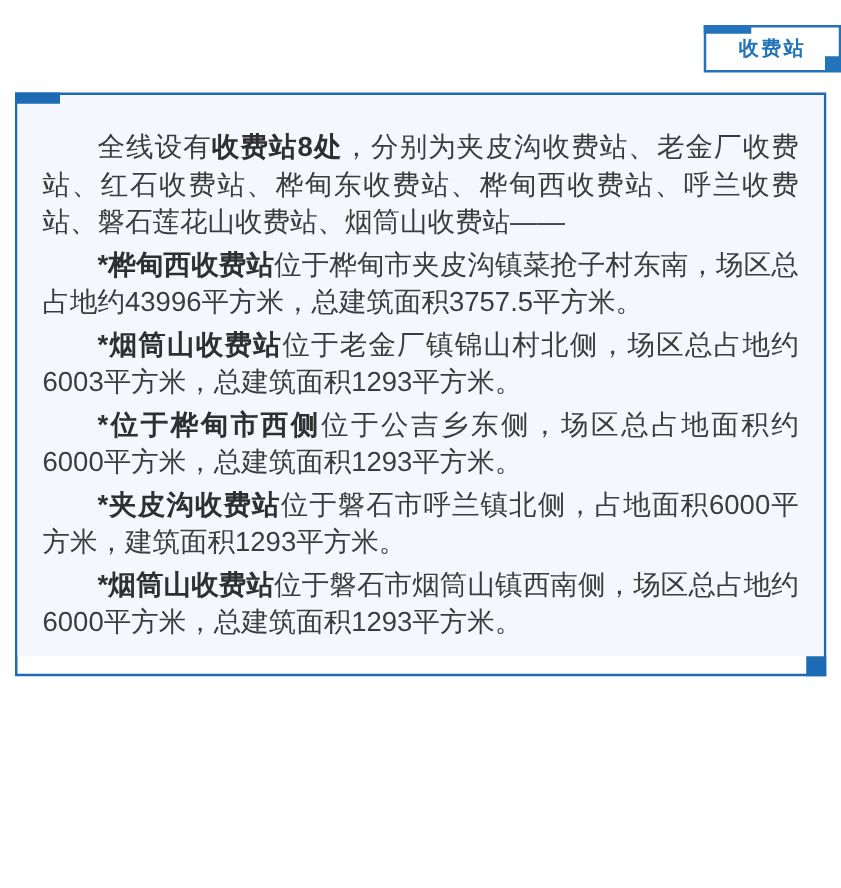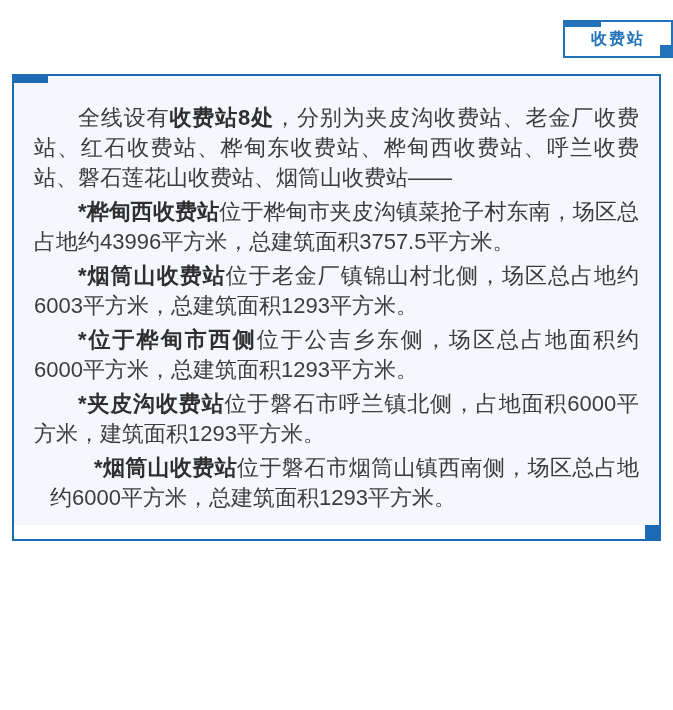--- a/index.html
+++ b/index.html
@@ -79,21 +79,21 @@
     padding: 27px 20px 12px 20px;
   }
   .panel p {
     font-size: 22px;
     line-height: 30px;
     color: #3c3c3c;
     text-indent: 2em;
     margin-bottom: 4px;
     text-align: justify;
   }
-  .panel p:last-child { margin-bottom: 0; margin-left: 16px; }
+  .panel p:last-child { margin-bottom: 0; }
   .panel b { font-weight: 700; color: #2f2f2f; }
 </style>
 </head>
 <body>
 
 <div class="badge-wrap">
   <div class="badge">
     <span class="corner-bar"></span>
     <span class="badge-title">收费站</span>
     <span class="corner-square"></span>

